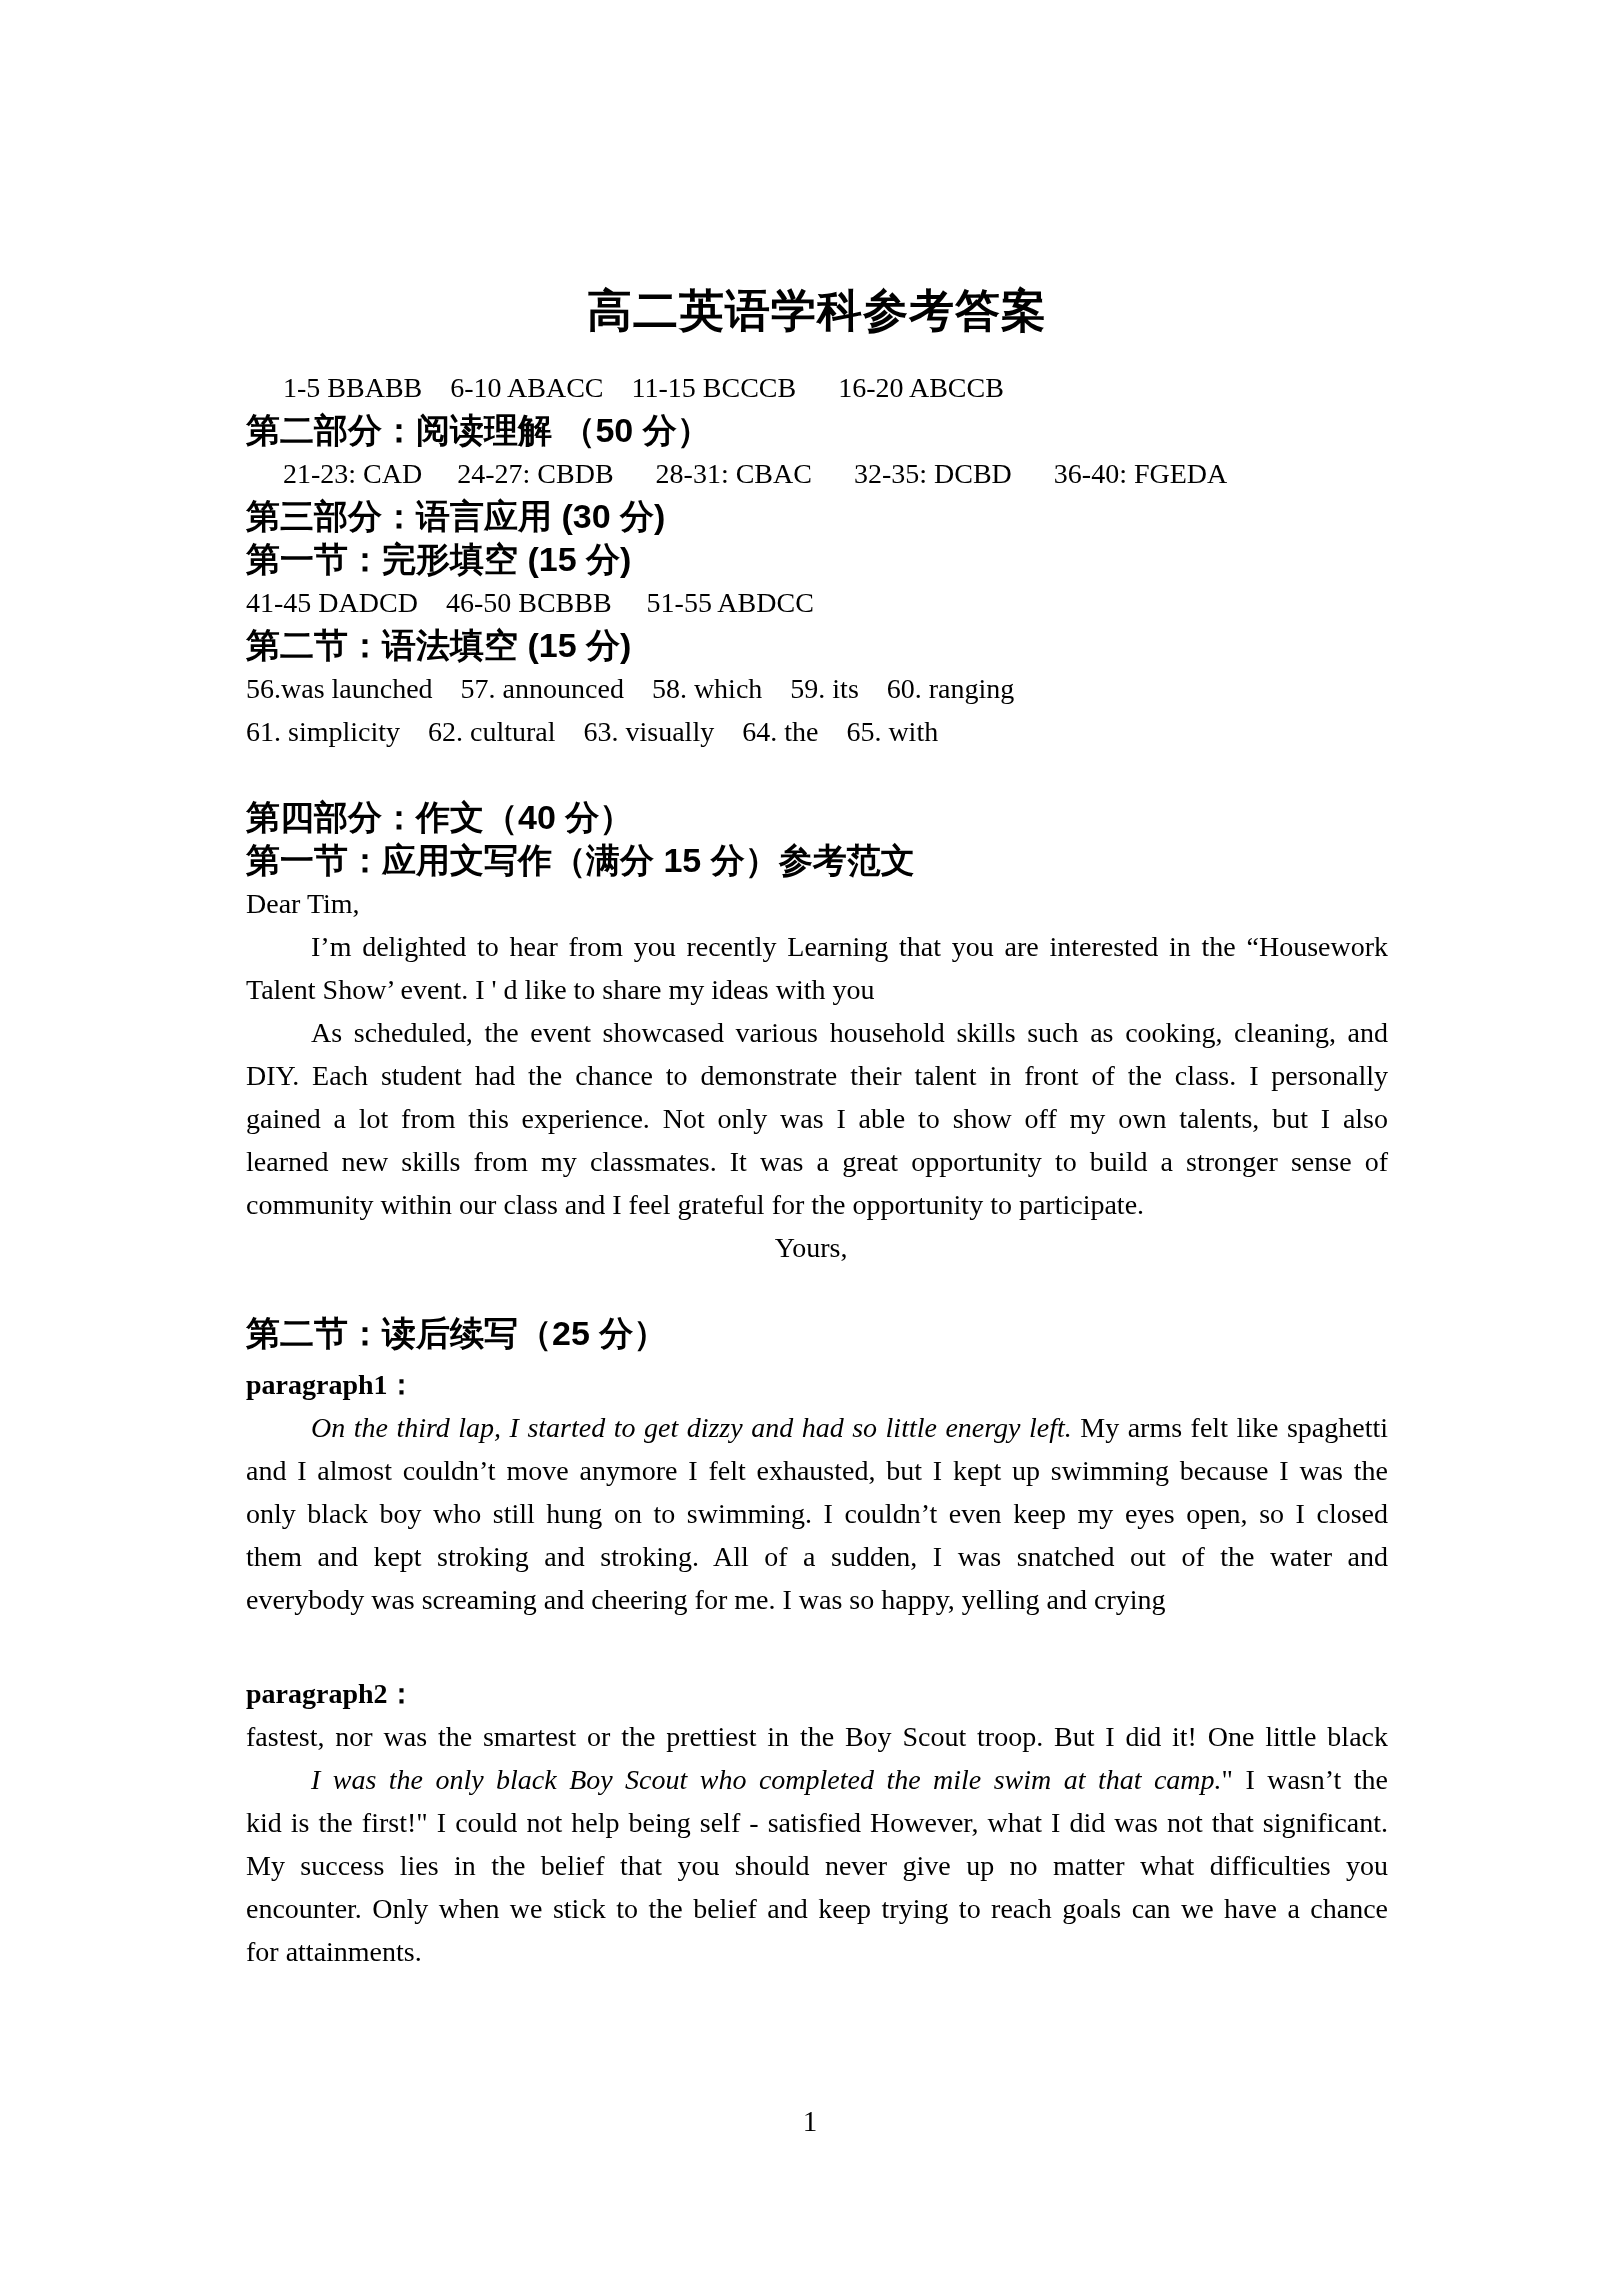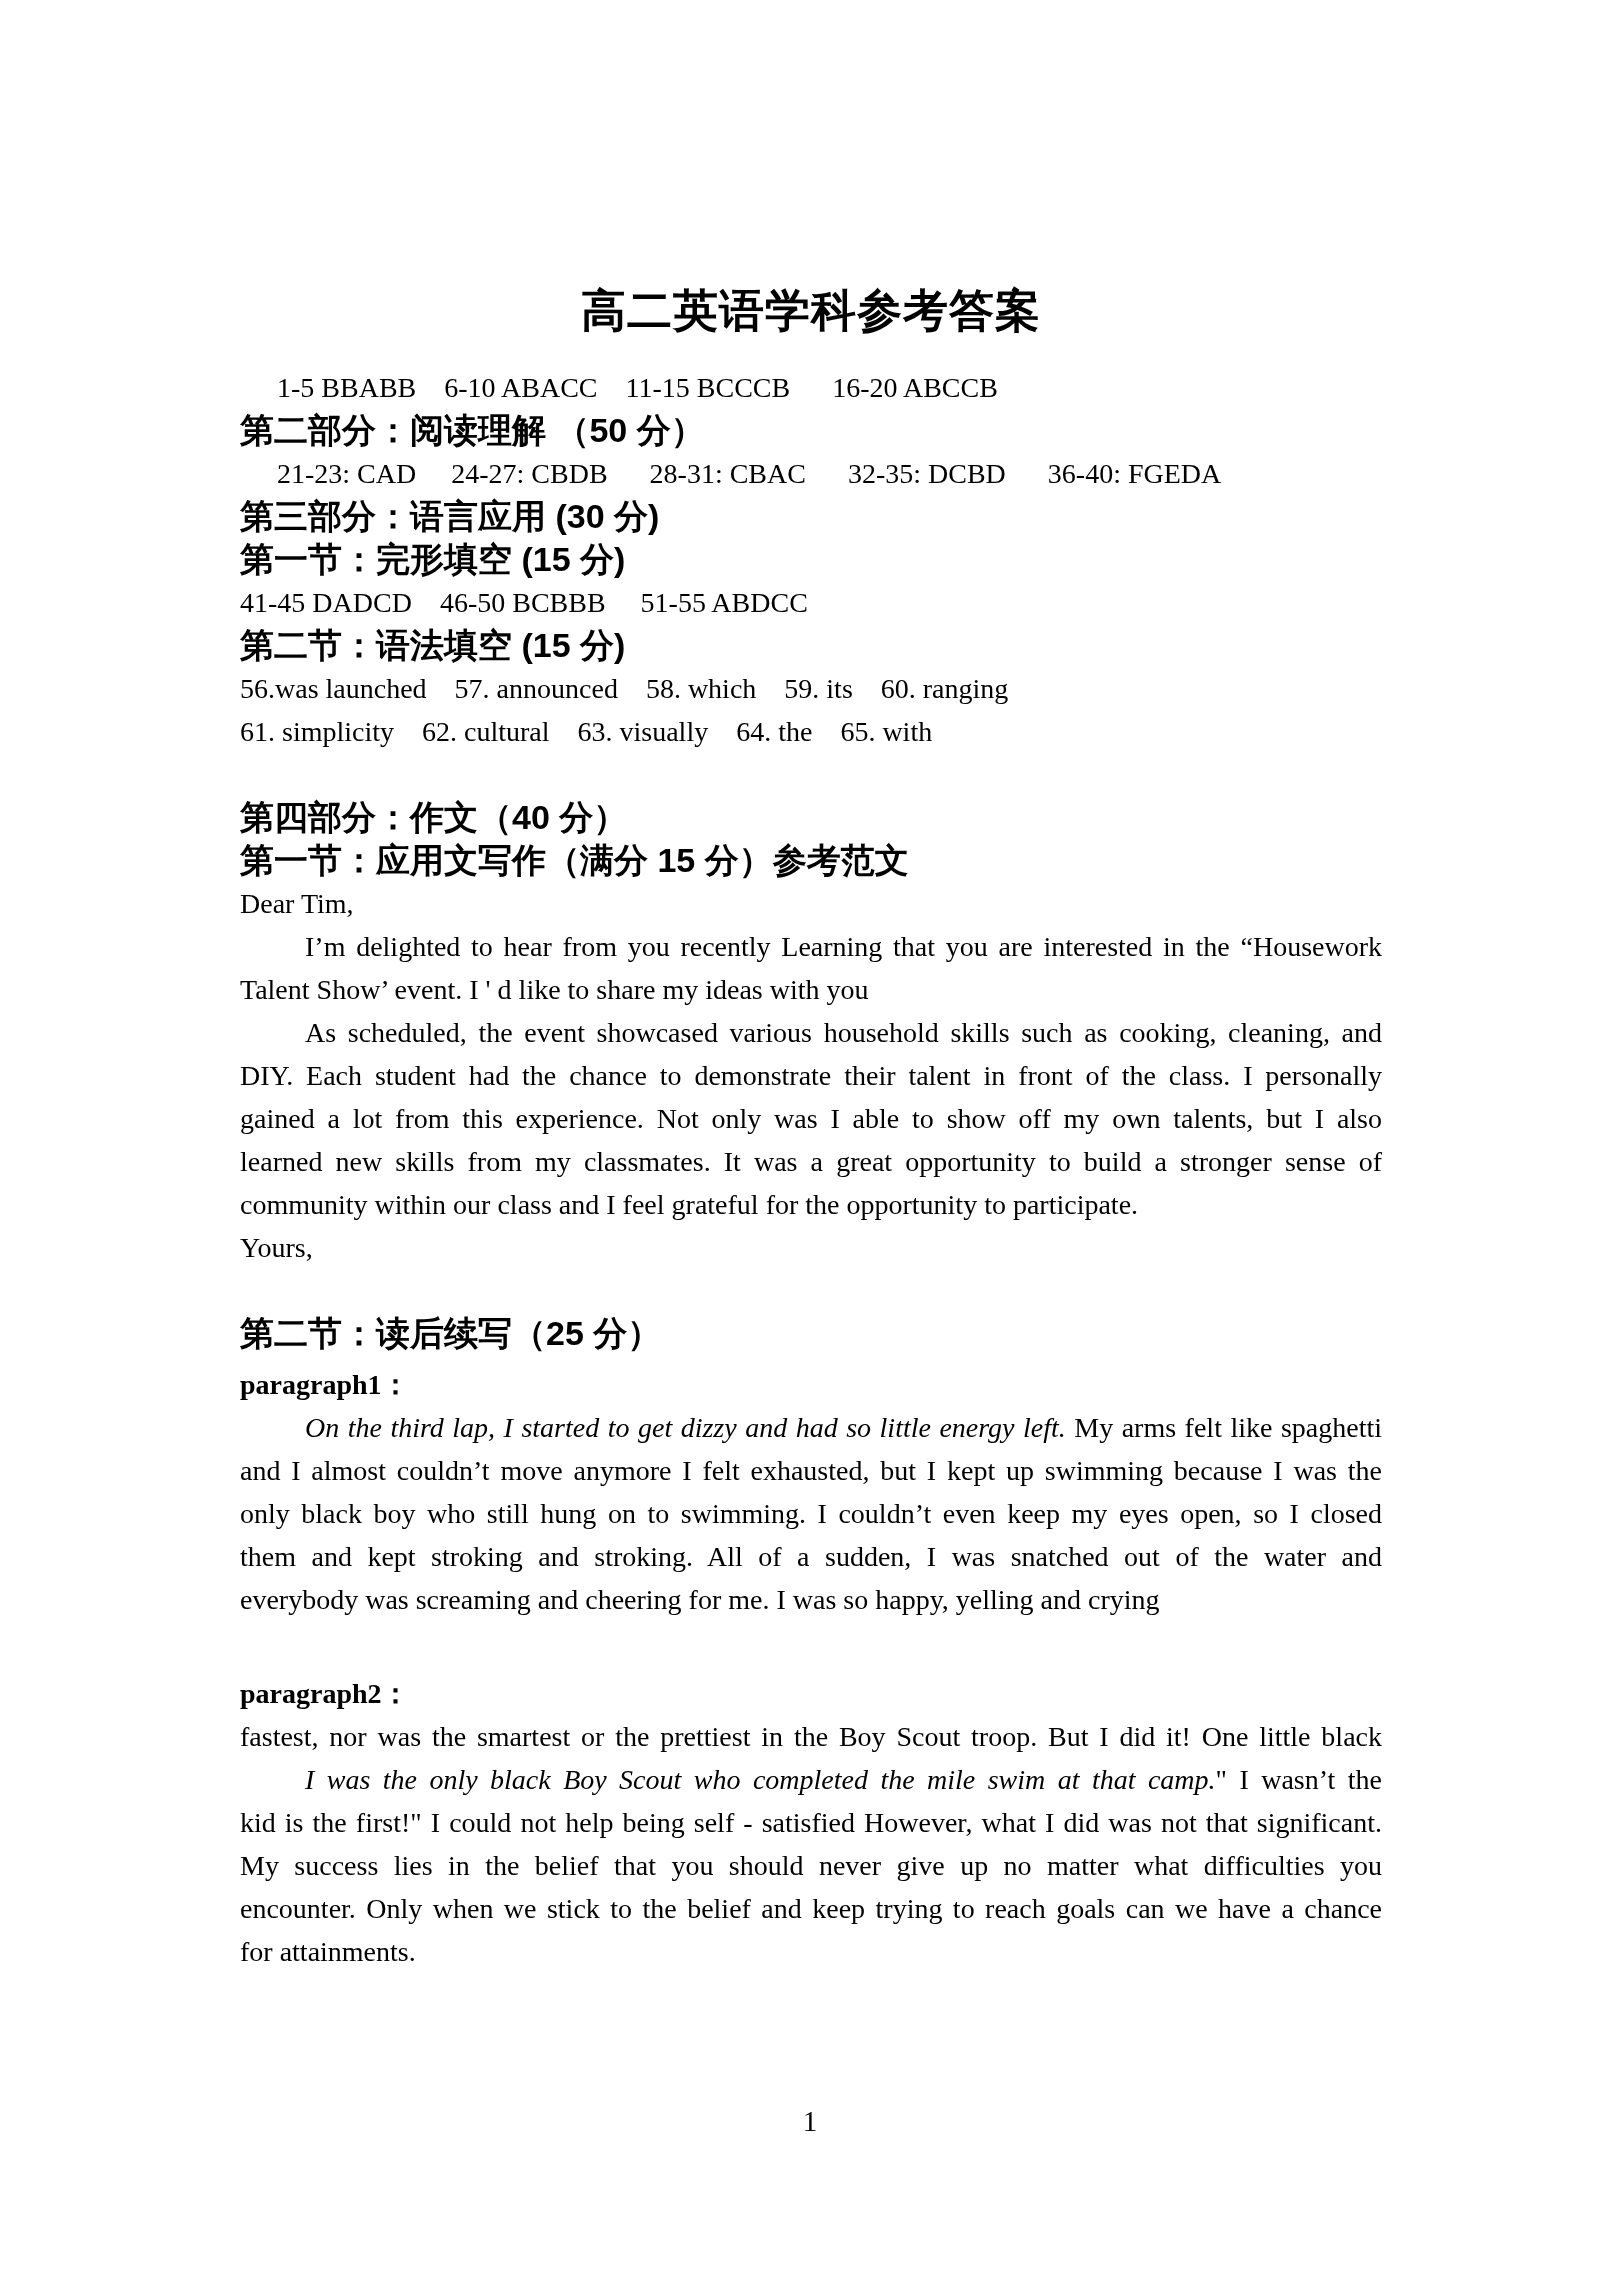--- a/index.html
+++ b/index.html
@@ -3,39 +3,39 @@
 <meta charset="utf-8">
 <style>
   html, body { margin: 0; padding: 0; }
   body {
     width: 1620px; height: 2292px;
     background: #ffffff; color: #000000;
     font-family: "Liberation Serif", "DejaVu Serif", serif;
     font-size: 28px; line-height: 43px;
   }
   .page { position: relative; width: 1620px; height: 2292px; overflow: hidden; background: #fff; }
-  .content { position: absolute; left: 240px; top: 0; width: 1142px; }
+  .content { position: absolute; left: 246px; top: 0; width: 1142px; }
   .title {
     margin: 282px 0 27.4px 0;
     font-size: 45px; line-height: 57px; font-weight: bold;
     text-align: center;
     font-family: "Liberation Sans", "DejaVu Sans", sans-serif;
     letter-spacing: 1px;
   }
   .h {
     font-weight: bold; font-size: 34px; line-height: 43px;
     font-family: "Liberation Sans", "DejaVu Sans", sans-serif;
   }
   .ans { white-space: pre-wrap; }
   .ind1 { padding-left: 37px; }
   .ln {}
   .jl { text-align: justify; text-align-last: justify; }
   .ind2 { text-indent: 65px; }
   .it { font-style: italic; }
-  .right { text-align: left; padding-right: 11.8px; }
+  .right { text-align: center; padding-right: 11.8px; }
   .plabel { font-weight: bold; margin-top: 8px; }
   .gap { height: 43px; }
   .pageno {
     position: absolute; top: 2100px; left: 0; width: 100%;
     text-align: center; font-size: 29px; line-height: 42px;
   }
 </style>
 </head>
 <body>
 

